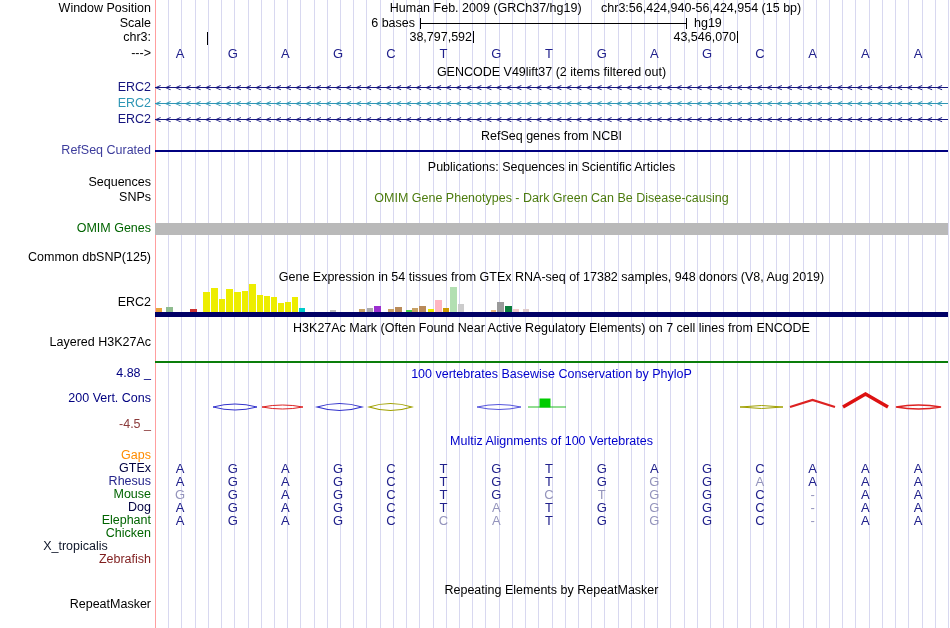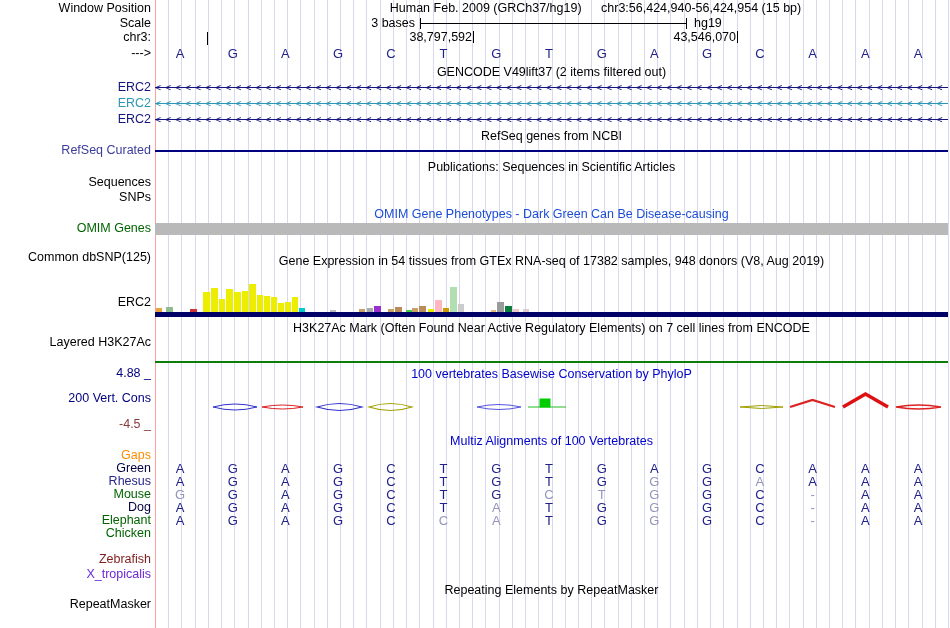--- a/index.html
+++ b/index.html
@@ -95,21 +95,21 @@
       <div class="gridline" style="left: 948px; background: rgb(216, 216, 240);"></div>
     </div>
 
   <div class="lbl" style="top:2px">Window Position</div>
   <div class="center-row" style="top:2px;padding-left:88px;width:705px">
     <span>Human Feb. 2009 (GRCh37/hg19)</span>
     <span style="margin-left:16px">chr3:56,424,940-56,424,954 (15 bp)</span>
   </div>
 
   <div class="lbl" style="top:17px">Scale</div>
-  <div id="scale-value">3 bases</div>
+  <div id="scale-value">6 bases</div>
   <div id="ruler">
       <div class="hline"></div>
     </div>
   <div id="genome-label">hg19</div>
 
   <div class="lbl" style="top:31px">chr3:</div>
   <div id="lone-tick"></div>
   <div class="coord" style="left:354px;width:120px;top:31px">
     <span>38,797,592</span><span class="ctick"></span>
   </div>
@@ -145,27 +145,27 @@
   <div class="gene-row" style="top: 114px; color: rgb(21, 21, 126); background-image: linear-gradient(rgb(21, 21, 126), rgb(21, 21, 126)); background-size: 100% 1px; background-position: 0px 5px; background-repeat: no-repeat;">&lt;&lt;&lt;&lt;&lt;&lt;&lt;&lt;&lt;&lt;&lt;&lt;&lt;&lt;&lt;&lt;&lt;&lt;&lt;&lt;&lt;&lt;&lt;&lt;&lt;&lt;&lt;&lt;&lt;&lt;&lt;&lt;&lt;&lt;&lt;&lt;&lt;&lt;&lt;&lt;&lt;&lt;&lt;&lt;&lt;&lt;&lt;&lt;&lt;&lt;&lt;&lt;&lt;&lt;&lt;&lt;&lt;&lt;&lt;&lt;&lt;&lt;&lt;&lt;&lt;&lt;&lt;&lt;&lt;&lt;&lt;&lt;&lt;&lt;&lt;&lt;&lt;&lt;&lt;</div>
 
   <div class="title" style="top:130px">RefSeq genes from NCBI</div>
   <div class="lbl" style="top:144px;color:#3c3c9c">RefSeq Curated</div>
   <div class="hr" style="top:150px;height:2px;background:#000080"></div>
 
   <div class="title" style="top:161px">Publications: Sequences in Scientific Articles</div>
   <div class="lbl" style="top:176px">Sequences</div>
   <div class="lbl" style="top:191px">SNPs</div>
 
-  <div class="title" style="top:208px;color:#1d4ed8">OMIM Gene Phenotypes - Dark Green Can Be Disease-causing</div>
+  <div class="title" style="top:192px;color:#4d7c0f">OMIM Gene Phenotypes - Dark Green Can Be Disease-causing</div>
   <div class="lbl" style="top:222px;color:#006400">OMIM Genes</div>
   <div class="hr" style="top:223px;height:12px;background:#b9b9b9"></div>
 
   <div class="lbl" style="top:251px">Common dbSNP(125)</div>
 
-  <div class="title" style="top:255px">Gene Expression in 54 tissues from GTEx RNA-seq of 17382 samples, 948 donors (V8, Aug 2019)</div>
+  <div class="title" style="top:271px">Gene Expression in 54 tissues from GTEx RNA-seq of 17382 samples, 948 donors (V8, Aug 2019)</div>
   <div class="lbl" style="top:296px">ERC2</div>
   <div id="gtex-bars">
       <div class="bar" style="left: 156px; top: 308px; width: 6px; height: 4px; background: rgb(232, 163, 61);"></div>
       <div class="bar" style="left: 166px; top: 307px; width: 7px; height: 5px; background: rgb(143, 188, 143);"></div>
       <div class="bar" style="left: 190px; top: 309px; width: 7px; height: 3px; background: rgb(204, 51, 51);"></div>
       <div class="bar" style="left: 203px; top: 292px; width: 7px; height: 20px; background: rgb(237, 237, 0);"></div>
       <div class="bar" style="left: 211px; top: 288px; width: 7px; height: 24px; background: rgb(237, 237, 0);"></div>
       <div class="bar" style="left: 219px; top: 299px; width: 6px; height: 13px; background: rgb(237, 237, 0);"></div>
       <div class="bar" style="left: 226px; top: 289px; width: 7px; height: 23px; background: rgb(237, 237, 0);"></div>
       <div class="bar" style="left: 234px; top: 292px; width: 7px; height: 20px; background: rgb(237, 237, 0);"></div>
@@ -218,21 +218,21 @@
       <rect x="540" y="399" width="10" height="8" fill="#00cc00" stroke="#00cc00" stroke-width="1"></rect>
       <path d="M 740 407 Q 761.5 404 783 407 Q 761.5 410 740 407 Z" fill="none" stroke="#a0a000" stroke-width="1"></path>
       <path d="M 790 407 L 812.5 400 L 835 407" fill="none" stroke="#dd2222" stroke-width="2.2"></path>
       <path d="M 843 407 L 865.5 394 L 888 407" fill="none" stroke="#dd1111" stroke-width="3.5"></path>
       <path d="M 896 407 Q 918.5 403 941 407 Q 918.5 411 896 407 Z" fill="none" stroke="#dd2222" stroke-width="1.3"></path>
     </svg>
 
   <div class="title blue" style="top:435px">Multiz Alignments of 100 Vertebrates</div>
   <div id="multiz">
       <div class="lbl" style="top: 449px; color: rgb(255, 140, 0);">Gaps</div>
-      <div class="lbl" style="top: 462px; color: rgb(0, 0, 64);">Green</div>
+      <div class="lbl" style="top: 462px; color: rgb(0, 0, 64);">GTEx</div>
       <div class="bp" style="left: 180px; top: 462px;">A</div>
       <div class="bp" style="left: 232.714px; top: 462px;">G</div>
       <div class="bp" style="left: 285.428px; top: 462px;">A</div>
       <div class="bp" style="left: 338.142px; top: 462px;">G</div>
       <div class="bp" style="left: 390.856px; top: 462px;">C</div>
       <div class="bp" style="left: 443.57px; top: 462px;">T</div>
       <div class="bp" style="left: 496.284px; top: 462px;">G</div>
       <div class="bp" style="left: 548.998px; top: 462px;">T</div>
       <div class="bp" style="left: 601.712px; top: 462px;">G</div>
       <div class="bp" style="left: 654.426px; top: 462px;">A</div>
@@ -299,19 +299,19 @@
       <div class="bp dim" style="left: 496.284px; top: 514px;">A</div>
       <div class="bp" style="left: 548.998px; top: 514px;">T</div>
       <div class="bp" style="left: 601.712px; top: 514px;">G</div>
       <div class="bp dim" style="left: 654.426px; top: 514px;">G</div>
       <div class="bp" style="left: 707.14px; top: 514px;">G</div>
       <div class="bp" style="left: 759.854px; top: 514px;">C</div>
       <div class="bp dim" style="left: 812.568px; top: 514px;">-</div>
       <div class="bp" style="left: 865.282px; top: 514px;">A</div>
       <div class="bp" style="left: 917.996px; top: 514px;">A</div>
       <div class="lbl" style="top: 527px; color: rgb(0, 100, 0);">Chicken</div>
-      <div class="lbl" style="top: 568px; color: #6d28d9;">X_tropicalis</div>
+      <div class="lbl" style="top: 540px; color: #0f172a; text-align: center;">X_tropicalis</div>
       <div class="lbl" style="top: 553px; color: #7f1d1d;">Zebrafish</div>
     </div>
 
   <div class="title" style="top:584px">Repeating Elements by RepeatMasker</div>
   <div class="lbl" style="top:598px">RepeatMasker</div>
 </div>
 
 </body></html>

